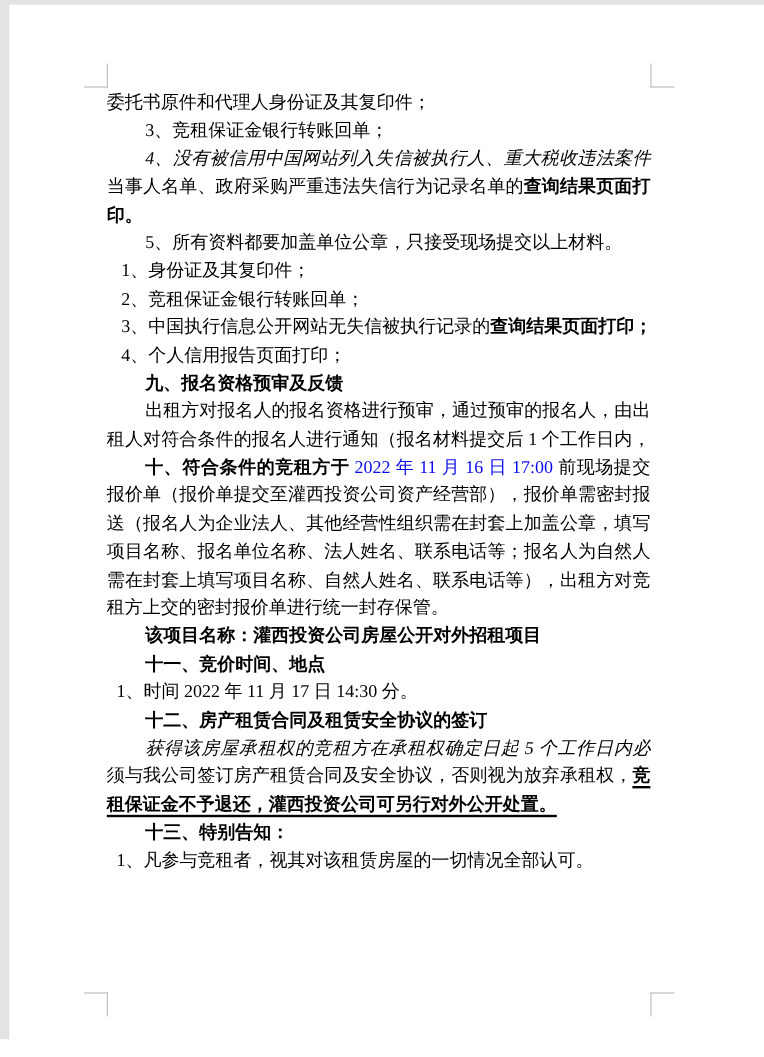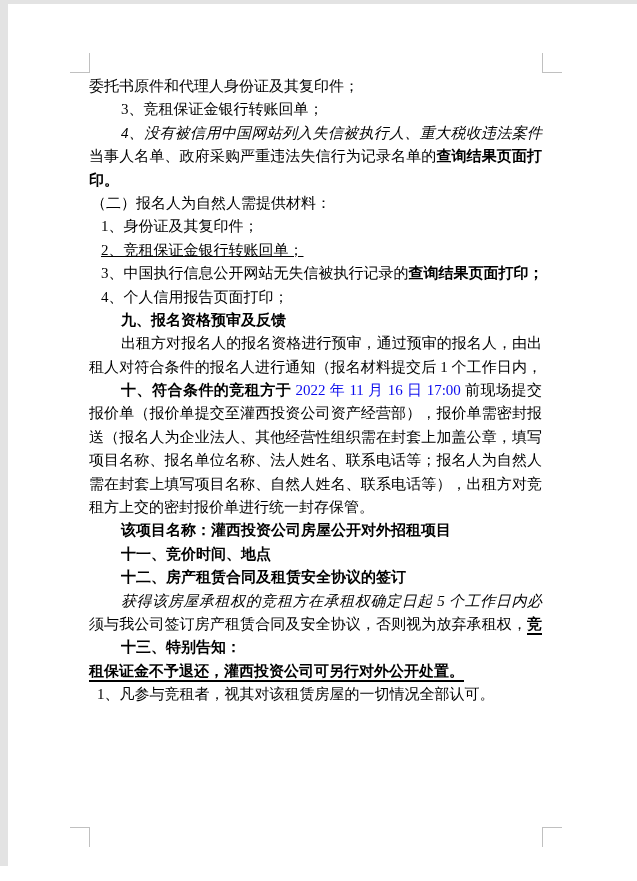--- a/index.html
+++ b/index.html
@@ -54,36 +54,37 @@
   <div class="crop" id="crop-tr"></div>
   <div class="crop" id="crop-bl"></div>
   <div class="crop" id="crop-br"></div>
 
   <div class="doc-text">
       <div class="line" style="padding-left: 0px;"><span class="s-n">委托书原件和代理人身份证及其复印件；</span></div>
       <div class="line" style="padding-left: 32px;"><span class="s-n">3、竞租保证金银行转账回单；</span></div>
       <div class="line j" style="padding-left: 32px; font-style: italic;"><span class="s-n">4、没有被信用中国网站列入失信被执行人、重大税收违法案件</span></div>
       <div class="line j" style="padding-left: 0px;"><span class="s-n">当事人名单、政府采购严重违法失信行为记录名单的</span><span class="s-b">查询结果页面打</span></div>
       <div class="line" style="padding-left: 0px;"><span class="s-b">印。</span></div>
-      <div class="line" style="padding-left: 2px;"><span class="s-n">（二）报名人为自然人需提供材料：</span></div>
+      <div class="line" style="padding-left: 32px;"><span class="s-n">5、所有资料都要加盖单位公章，只接受现场提交以上材料。</span></div>
       <div class="line" style="padding-left: 12px;"><span class="s-n">1、身份证及其复印件；</span></div>
-      <div class="line" style="padding-left: 12px; text-decoration: underline;"><span class="s-n">2、竞租保证金银行转账回单；</span></div>
+      <div class="line" style="padding-left: 12px;"><span class="s-n">2、竞租保证金银行转账回单；</span></div>
       <div class="line" style="padding-left: 12px; text-align: center;"><span class="s-n">3、中国执行信息公开网站无失信被执行记录的</span><span class="s-b">查询结果页面打印；</span></div>
       <div class="line" style="padding-left: 12px;"><span class="s-n">4、个人信用报告页面打印；</span></div>
       <div class="line" style="padding-left: 32px;"><span class="s-b">九、报名资格预审及反馈</span></div>
       <div class="line j" style="padding-left: 32px;"><span class="s-n">出租方对报名人的报名资格进行预审，通过预审的报名人，由出</span></div>
       <div class="line j" style="padding-left: 0px;"><span class="s-n">租人对符合条件的报名人进行通知（报名材料提交后 1 个工作日内，</span></div>
       <div class="line j" style="padding-left: 32px;"><span class="s-b">十、符合条件的竞租方于</span><span class="s-u"> 2022 年 11 月 16 日 17:00 </span><span class="s-n">前现场提交</span></div>
       <div class="line j" style="padding-left: 0px;"><span class="s-n">报价单（报价单提交至灌西投资公司资产经营部），报价单需密封报</span></div>
       <div class="line j" style="padding-left: 0px;"><span class="s-n">送（报名人为企业法人、其他经营性组织需在封套上加盖公章，填写</span></div>
       <div class="line j" style="padding-left: 0px;"><span class="s-n">项目名称、报名单位名称、法人姓名、联系电话等；报名人为自然人</span></div>
       <div class="line j" style="padding-left: 0px;"><span class="s-n">需在封套上填写项目名称、自然人姓名、联系电话等），出租方对竞</span></div>
       <div class="line" style="padding-left: 0px;"><span class="s-n">租方上交的密封报价单进行统一封存保管。</span></div>
       <div class="line" style="padding-left: 32px;"><span class="s-b">该项目名称：灌西投资公司房屋公开对外招租项目</span></div>
       <div class="line" style="padding-left: 32px;"><span class="s-b">十一、竞价时间、地点</span></div>
+      <div class="line" style="padding-left: 8px;"><span class="s-n">1、时间 2022 年 11 月 17 日 14:30 分。</span></div>
       <div class="line" style="padding-left: 32px;"><span class="s-b">十二、房产租赁合同及租赁安全协议的签订</span></div>
       <div class="line j" style="padding-left: 32px; font-style: italic;"><span class="s-n">获得该房屋承租权的竞租方在承租权确定日起 5 个工作日内必</span></div>
       <div class="line j" style="padding-left: 0px;"><span class="s-n">须与我公司签订房产租赁合同及安全协议，否则视为放弃承租权，</span><span class="s-bu">竞</span></div>
+      <div class="line" style="padding-left: 0px;"><span class="s-bu">租保证金不予退还，灌西投资公司可另行对外公开处置。</span></div>
       <div class="line" style="padding-left: 32px;"><span class="s-b">十三、特别告知：</span></div>
-      <div class="line" style="padding-left: 0px;"><span class="s-bu">租保证金不予退还，灌西投资公司可另行对外公开处置。</span></div>
       <div class="line" style="padding-left: 8px;"><span class="s-n">1、凡参与竞租者，视其对该租赁房屋的一切情况全部认可。</span></div>
     </div>
 </div>
 
 </body></html>

